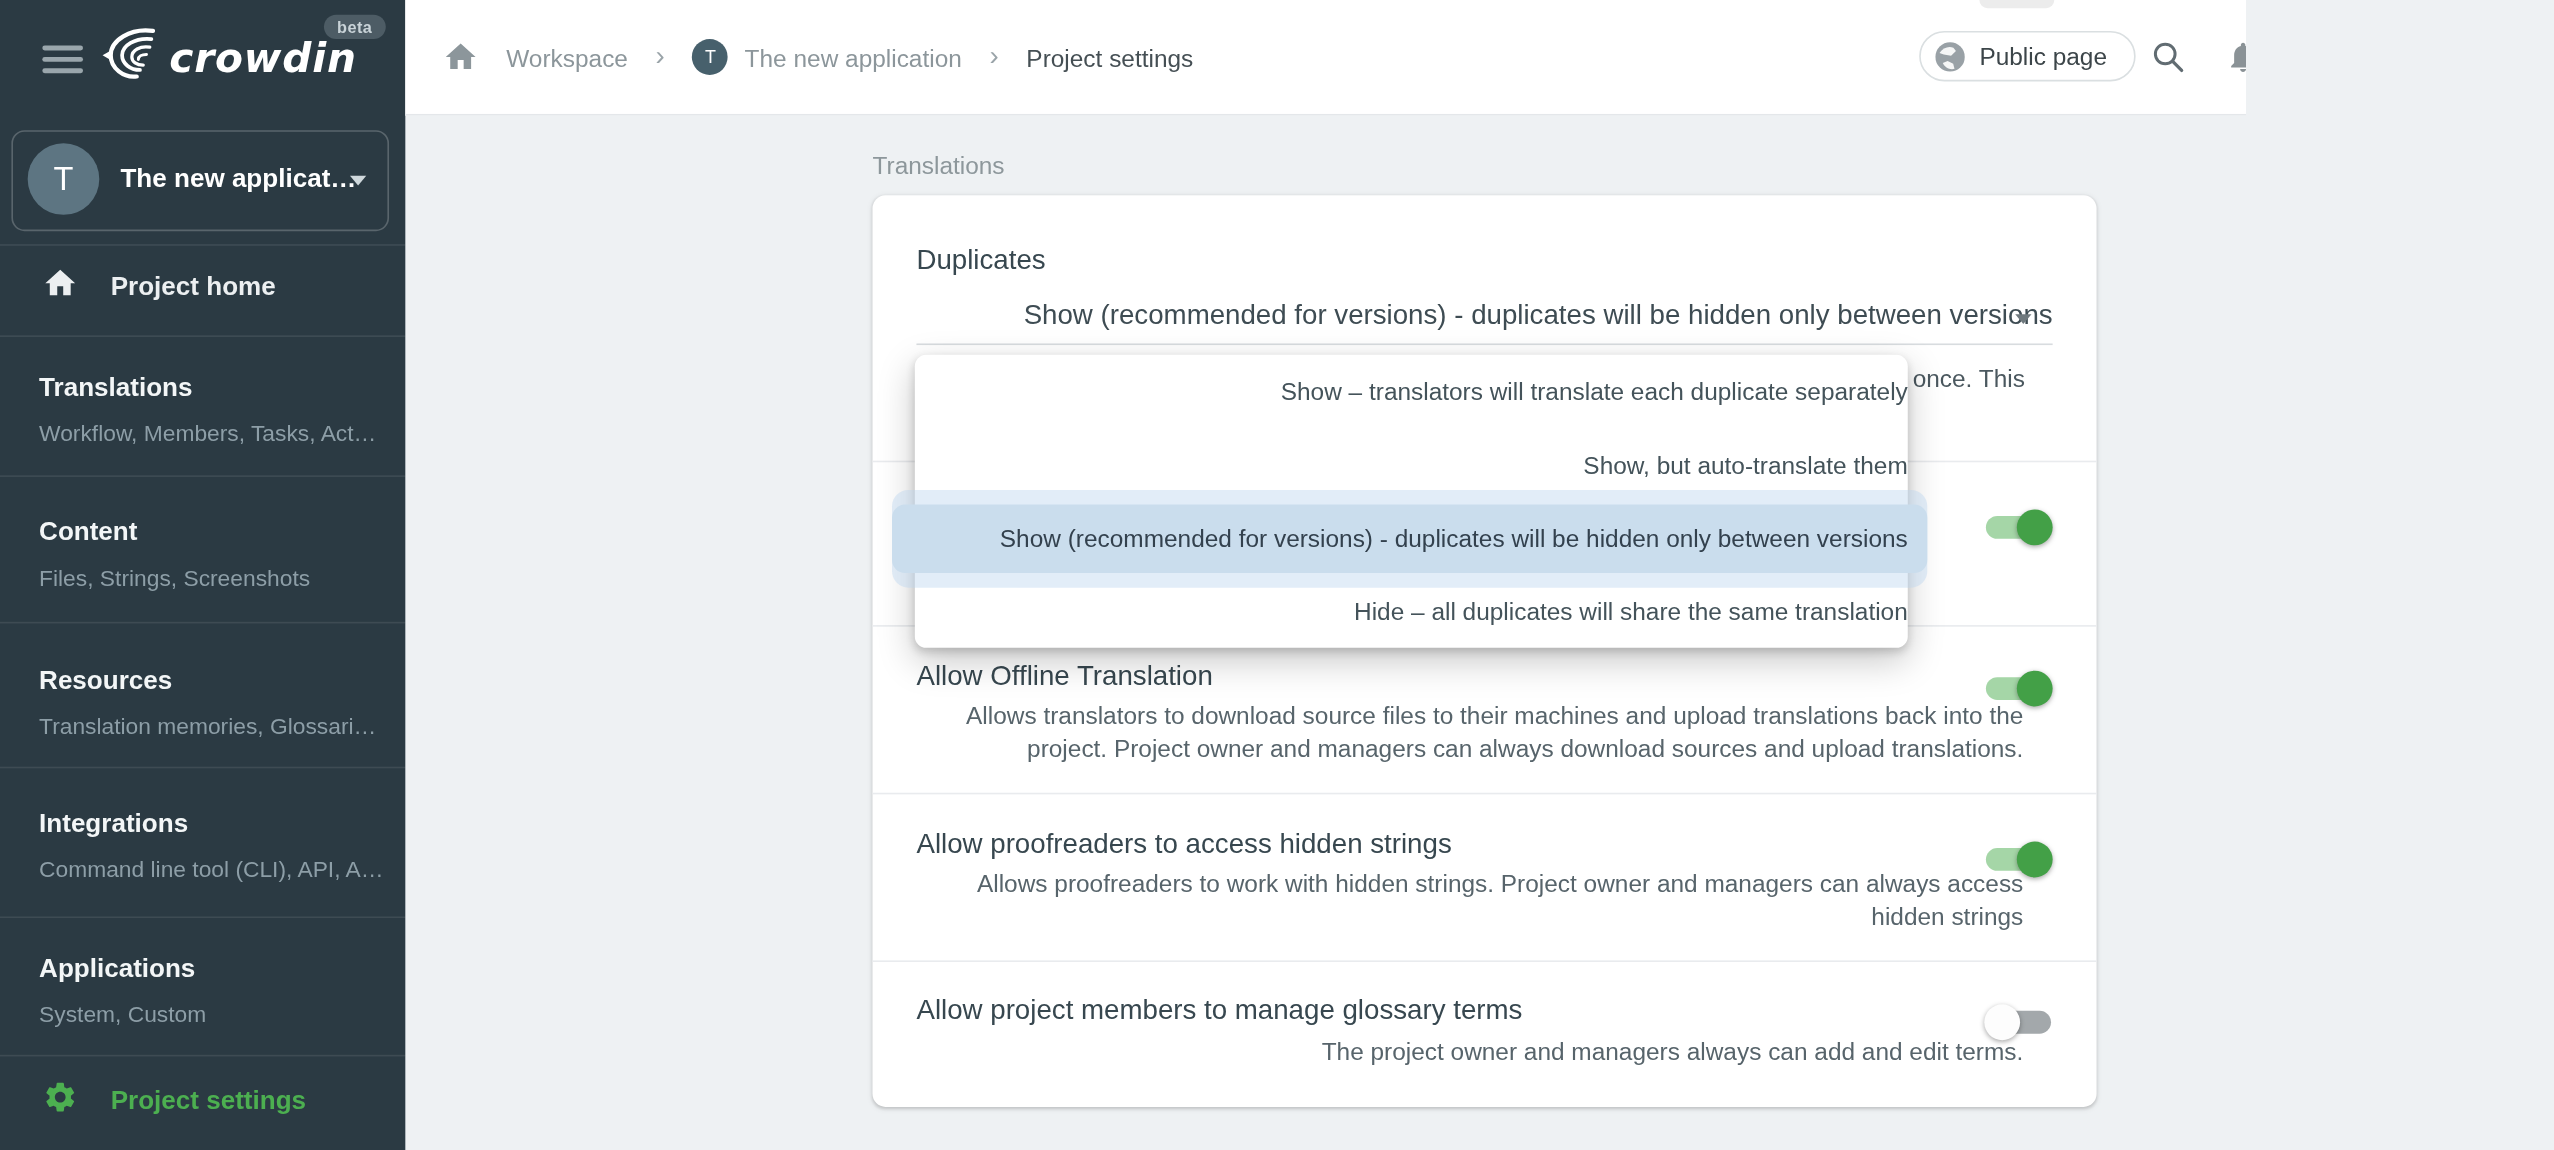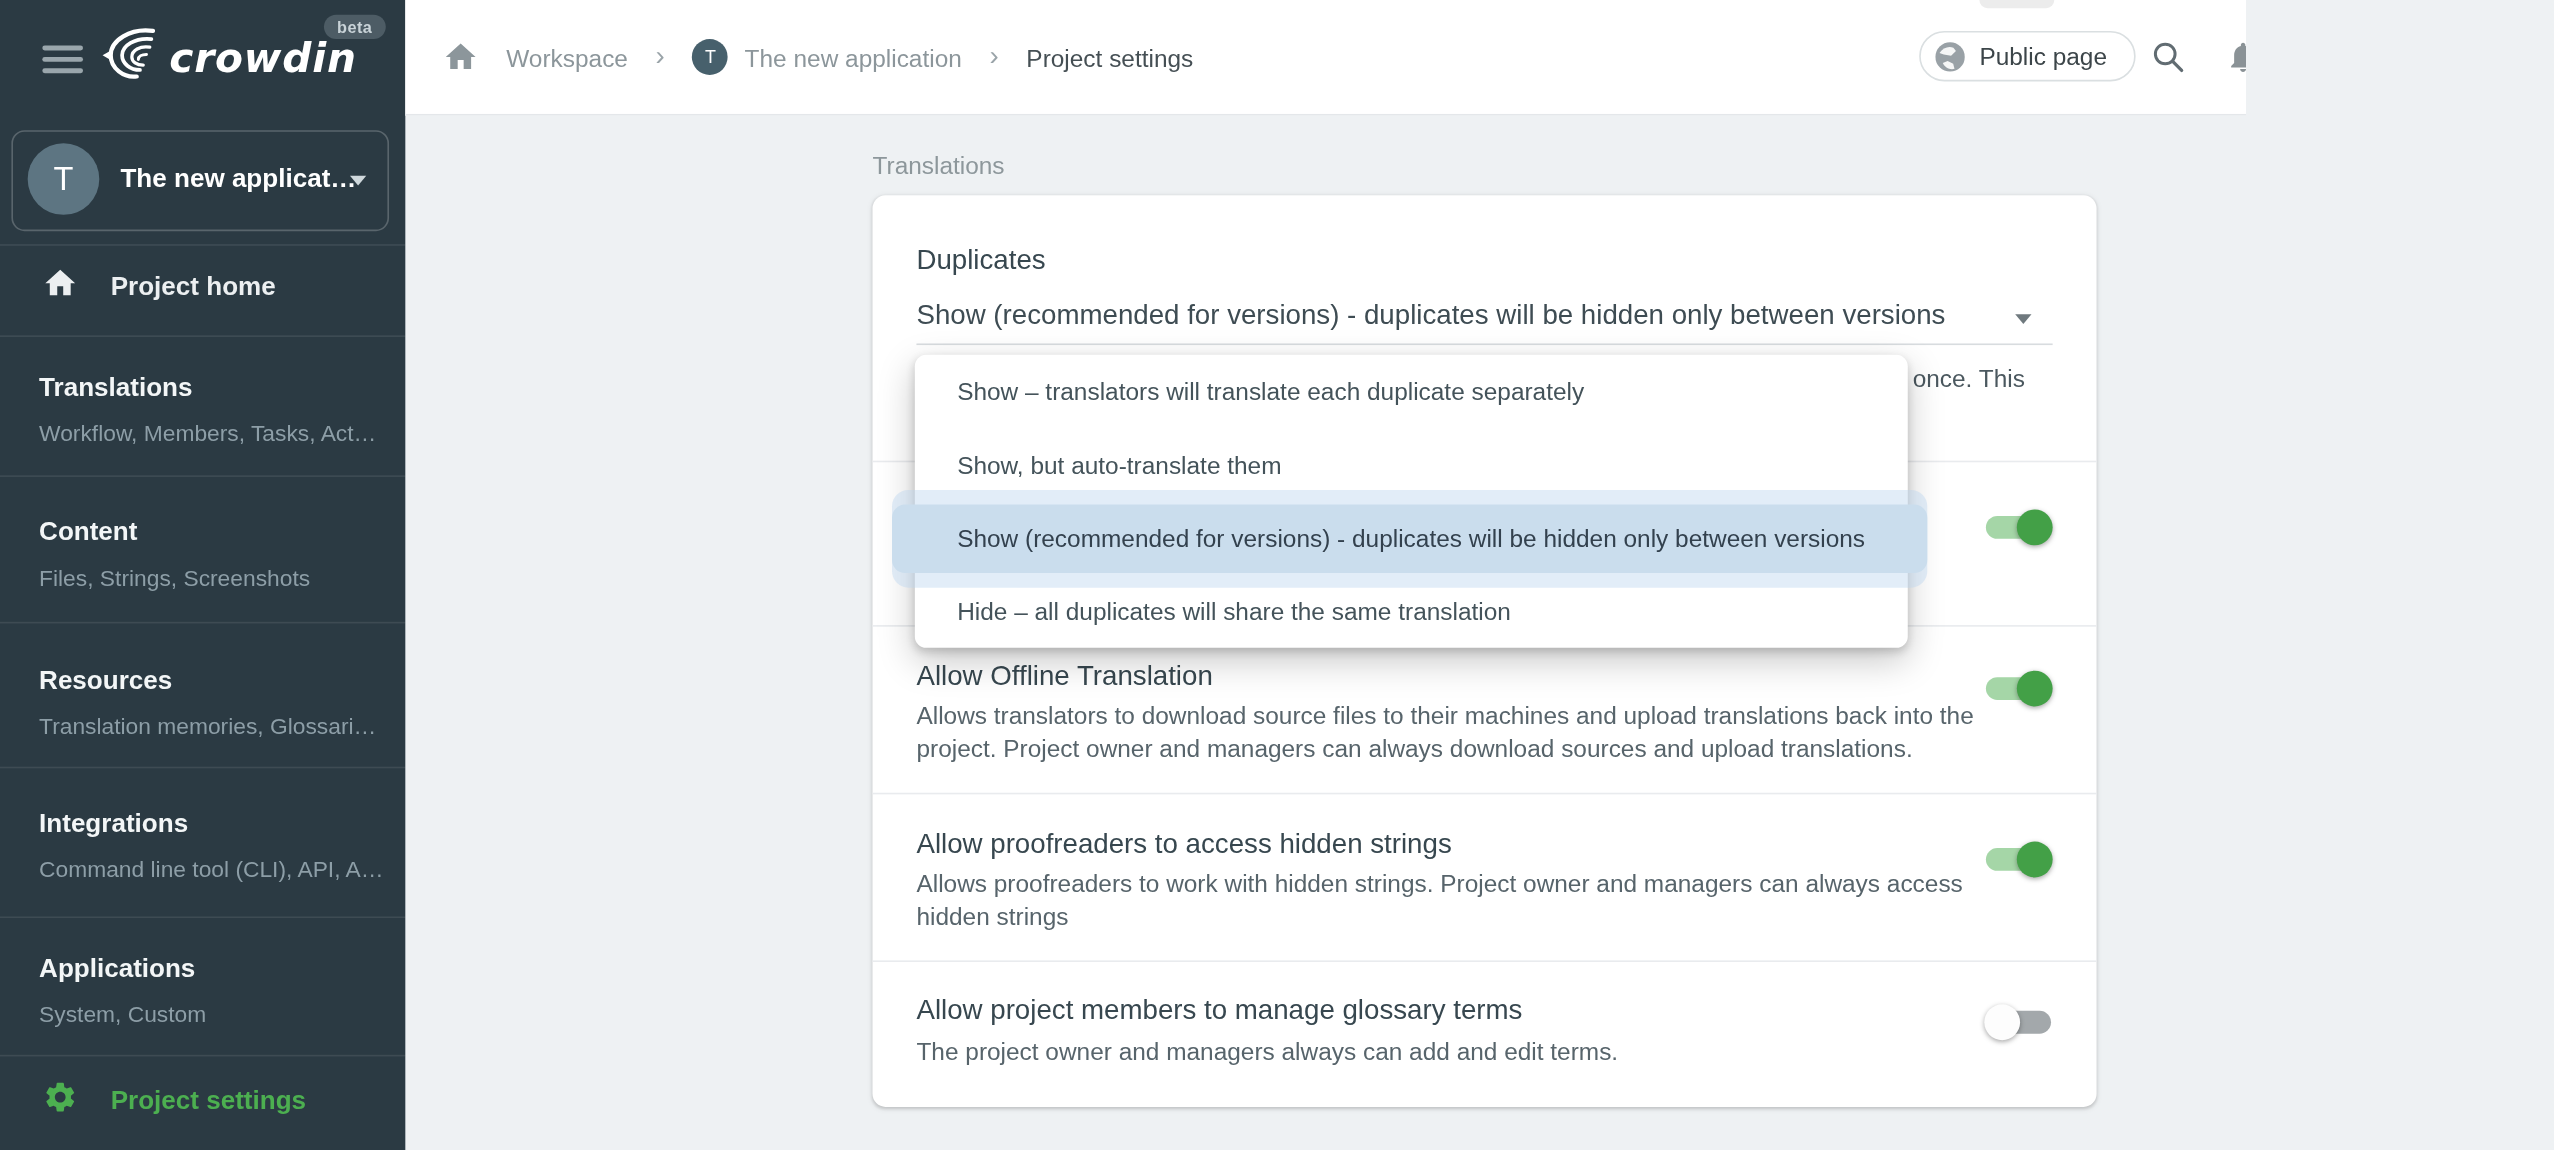--- a/index.html
+++ b/index.html
@@ -1,17 +1,17 @@
 <!DOCTYPE html>
 <html><head>
 <meta charset="utf-8">
 <style>
   html,body{margin:0;padding:0;}
   body{width:2554px;height:1150px;overflow:hidden;background:#eef1f3;}
-  .viewport{position:relative;width:2246px;height:1150px;overflow:hidden;}
+  .viewport{position:relative;width:2246px;height:1150px;overflow:hidden;text-align:right;}
   .stage{position:absolute;left:0;top:0;width:1569px;height:706.5px;
          transform:scale(1.62779);transform-origin:0 0;
          font-family:"Liberation Sans",sans-serif;-webkit-font-smoothing:antialiased;}
 
   
   .sidebar{position:absolute;left:0;top:0;width:249px;height:706.5px;background:#2b3a43;}
   .burger{position:absolute;left:26px;top:28px;width:25px;height:17px;cursor:pointer;}
   .burger span{display:block;height:3px;background:#9aa6ac;border-radius:2px;margin-bottom:4px;}
   .logo{position:absolute;left:60px;top:15px;}
   .beta{position:absolute;left:199px;top:9px;background:#4d5c65;color:#c9d3d8;font-size:10px;

